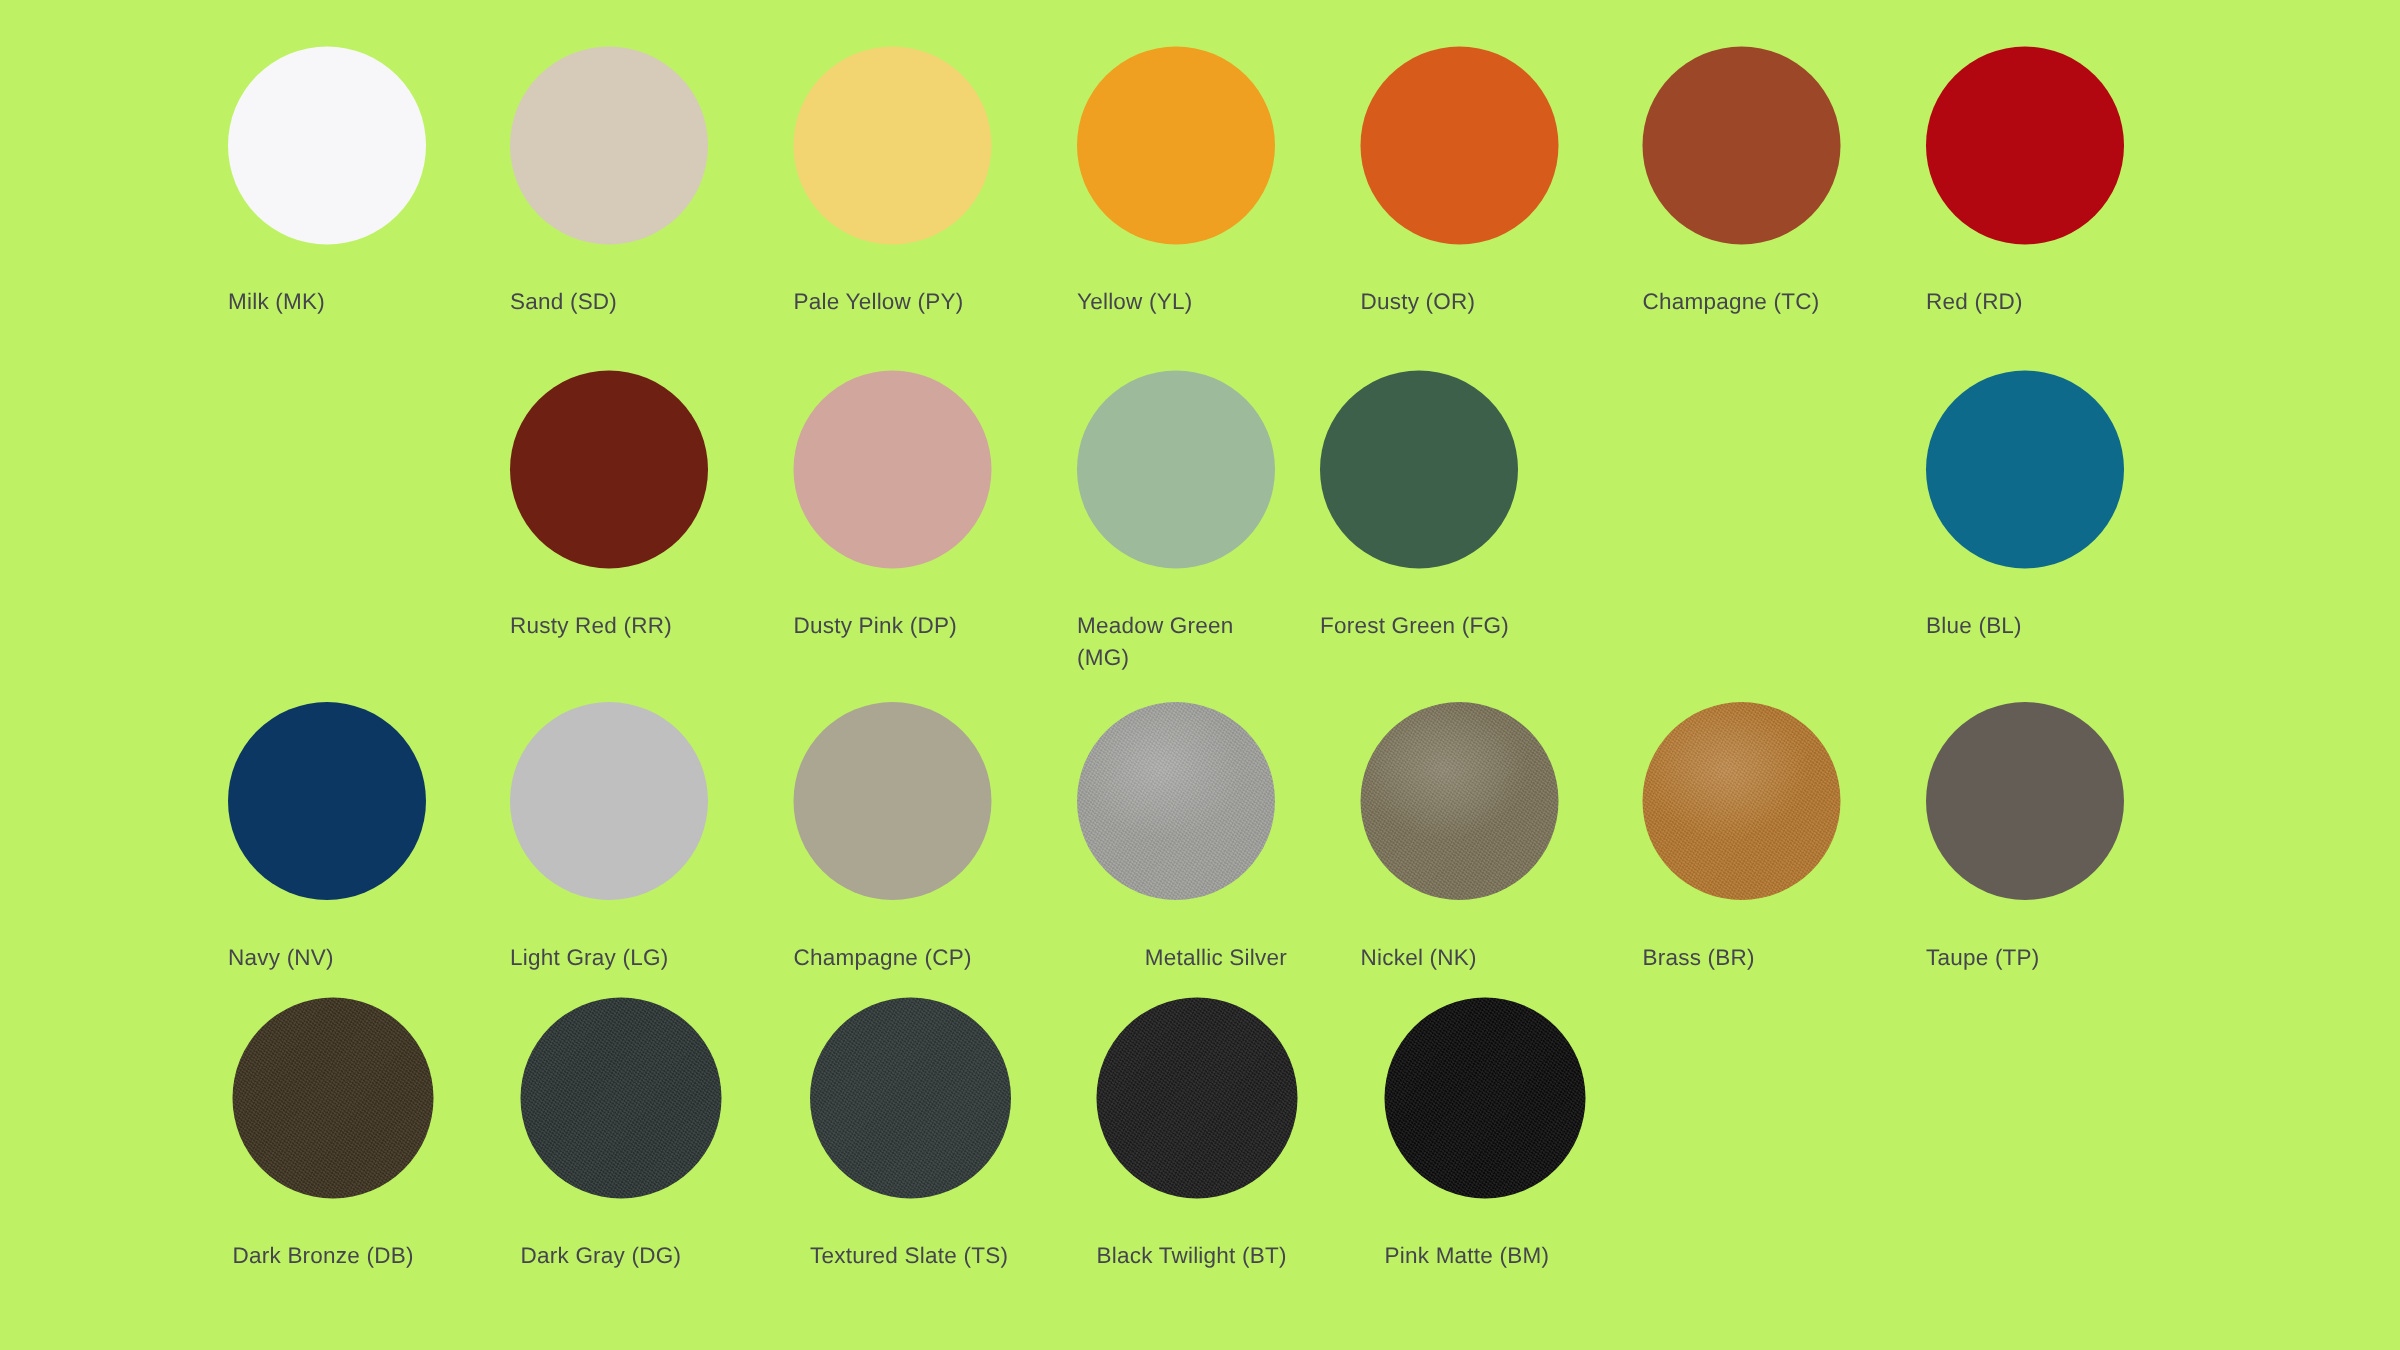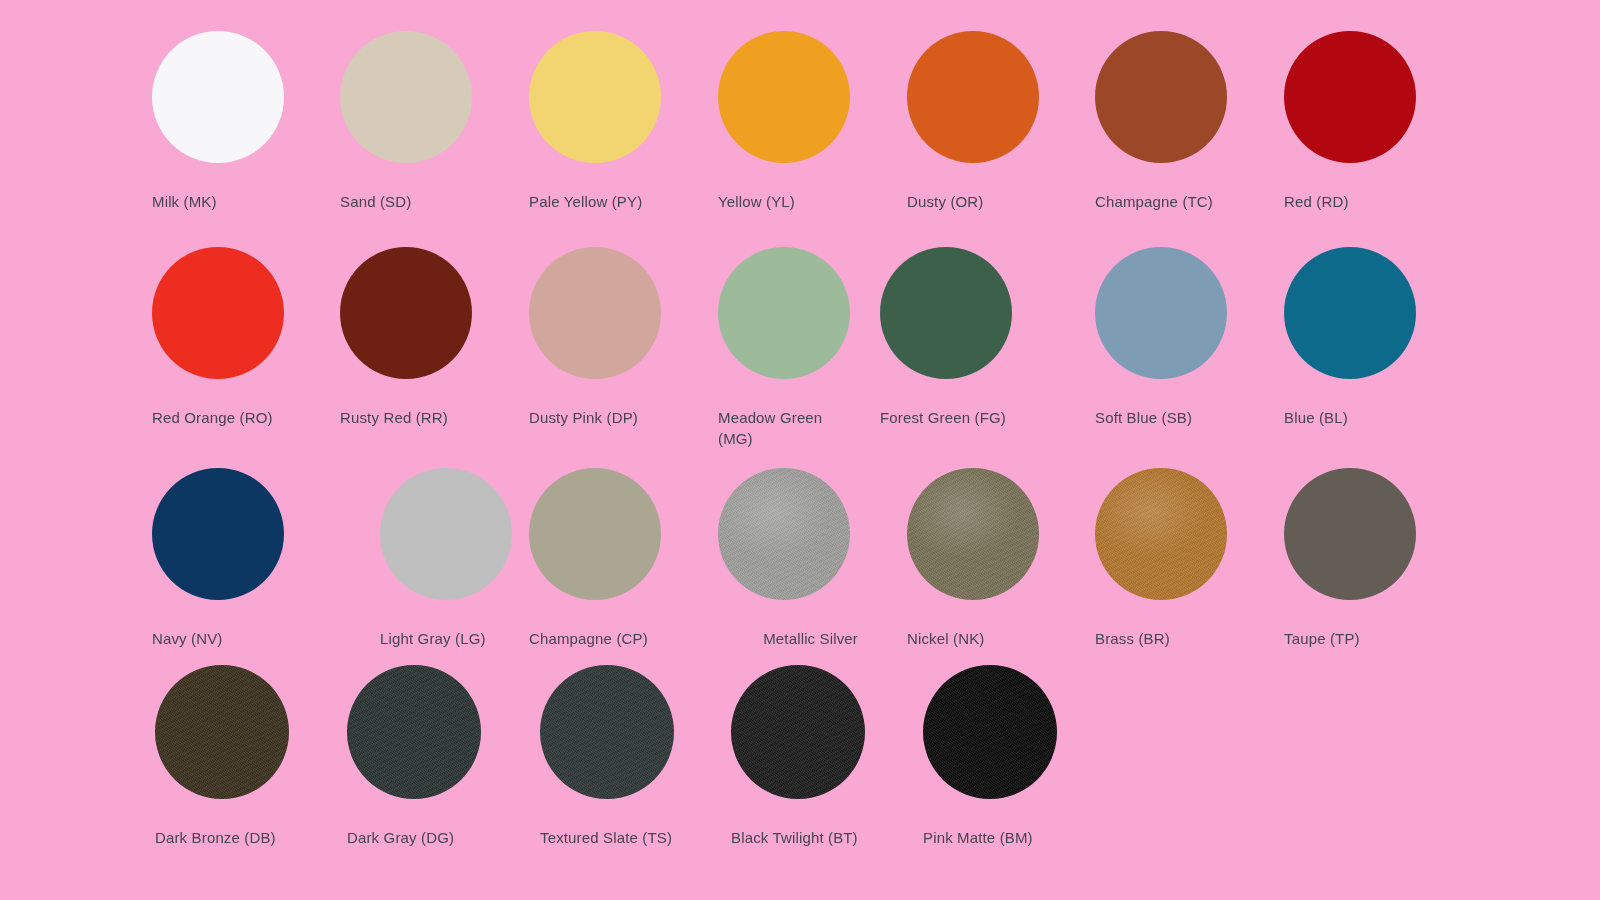--- a/index.html
+++ b/index.html
@@ -11,21 +11,21 @@
     height: 900px;
     background: #ffffff;
     font-family: "Liberation Sans", "DejaVu Sans", sans-serif;
     overflow: hidden;
   }
 
   #palette-grid {
     position: relative;
     width: 1600px;
     height: 900px;
-    background: #f9a8d4;
+    background: #bef264;
   }
 
   .swatch-cell {
     position: absolute;
     width: 190px;
   }
 
   .swatch-disc {
     width: 132px;
     height: 132px;
@@ -97,53 +97,45 @@
       <div class="swatch-label">Dusty (OR)</div>
     </div>
     <div class="swatch-cell" style="left: 1095px; top: 31px;">
       <div class="swatch-disc soft-edge" title="Terracotta (TC)" style="width: 132px; height: 132px; background: rgb(156, 71, 39);"></div>
       <div class="swatch-label">Champagne (TC)</div>
     </div>
     <div class="swatch-cell" style="left: 1284px; top: 31px;">
       <div class="swatch-disc soft-edge" title="Red (RD)" style="width: 132px; height: 132px; background: rgb(178, 7, 16);"></div>
       <div class="swatch-label">Red (RD)</div>
     </div>
-    <div class="swatch-cell" style="left: 152px; top: 247px;">
-      <div class="swatch-disc soft-edge" title="Red Orange (RO)" style="width: 132px; height: 132px; background: rgb(237, 45, 31);"></div>
-      <div class="swatch-label">Red Orange (RO)</div>
-    </div>
     <div class="swatch-cell" style="left: 340px; top: 247px;">
       <div class="swatch-disc soft-edge" title="Rusty Red (RR)" style="width: 132px; height: 132px; background: rgb(110, 32, 19);"></div>
       <div class="swatch-label">Rusty Red (RR)</div>
     </div>
     <div class="swatch-cell" style="left: 529px; top: 247px;">
       <div class="swatch-disc soft-edge" title="Dusty Pink (DP)" style="width: 132px; height: 132px; background: rgb(209, 166, 157);"></div>
       <div class="swatch-label">Dusty Pink (DP)</div>
     </div>
     <div class="swatch-cell" style="left: 718px; top: 247px;">
       <div class="swatch-disc soft-edge" title="Meadow Green (MG)" style="width: 132px; height: 132px; background: rgb(157, 186, 155);"></div>
       <div class="swatch-label">Meadow Green (MG)</div>
     </div>
     <div class="swatch-cell" style="left: 880px; top: 247px;">
       <div class="swatch-disc soft-edge" title="Forest Green (FG)" style="width: 132px; height: 132px; background: rgb(60, 96, 73);"></div>
       <div class="swatch-label">Forest Green (FG)</div>
     </div>
-    <div class="swatch-cell" style="left: 1095px; top: 247px;">
-      <div class="swatch-disc soft-edge" title="Soft Blue (SB)" style="width: 132px; height: 132px; background: rgb(127, 156, 181);"></div>
-      <div class="swatch-label">Soft Blue (SB)</div>
-    </div>
     <div class="swatch-cell" style="left: 1284px; top: 247px;">
       <div class="swatch-disc soft-edge" title="Blue (BL)" style="width: 132px; height: 132px; background: rgb(13, 106, 138);"></div>
       <div class="swatch-label">Blue (BL)</div>
     </div>
     <div class="swatch-cell" style="left: 152px; top: 468px;">
       <div class="swatch-disc soft-edge" title="Navy (NV)" style="width: 132px; height: 132px; background: rgb(11, 55, 98);"></div>
       <div class="swatch-label">Navy (NV)</div>
     </div>
-    <div class="swatch-cell" style="left: 340px; top: 468px; margin-left: 40px;">
+    <div class="swatch-cell" style="left: 340px; top: 468px;">
       <div class="swatch-disc soft-edge" title="Light Gray (LG)" style="width: 132px; height: 132px; background: rgb(191, 191, 191);"></div>
       <div class="swatch-label">Light Gray (LG)</div>
     </div>
     <div class="swatch-cell" style="left: 529px; top: 468px;">
       <div class="swatch-disc soft-edge" title="Champagne (CP)" style="width: 132px; height: 132px; background: rgb(171, 166, 146);"></div>
       <div class="swatch-label">Champagne (CP)</div>
     </div>
     <div class="swatch-cell" style="left: 718px; top: 468px; text-align: right;">
       <div class="swatch-disc soft-edge textured sheen" title="Metallic Silver" style="width: 132px; height: 132px; background: rgb(159, 160, 156);"></div>
       <div class="swatch-label">Metallic Silver</div>

